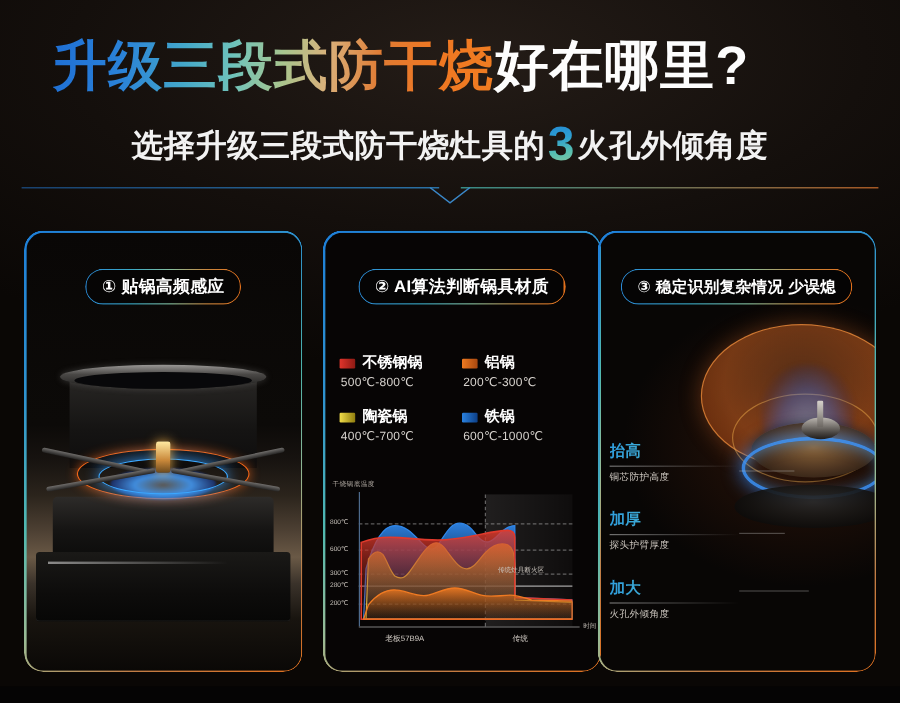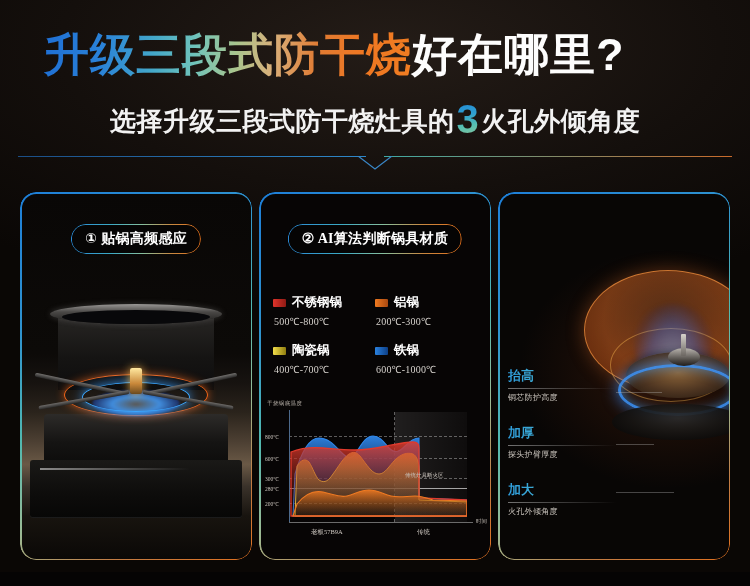--- a/index.html
+++ b/index.html
@@ -56,21 +56,21 @@
     padding-left:12px;
   }
   .card::before{
     content:""; position:absolute; inset:0; border-radius:16px; padding:1.5px;
     background:linear-gradient(150deg,#1e7fd8 0%,#2f93cf 28%,#51b9b0 50%,#9bbb95 68%,#c27c44 84%,#e0701f 100%);
     -webkit-mask:linear-gradient(#000 0 0) content-box,linear-gradient(#000 0 0);
     -webkit-mask-composite:xor; mask-composite:exclude;
     pointer-events:none; z-index:6;
   }
   #card1{ left:20px; }
-  #card2{ left:259px;font-family:Liberation Serif, serif; }
+  #card2{ left:269px; }
   #card3{ left:498px; }
 
   .pill{
     position:absolute; left:50%; transform:translateX(-50%); top:32px;
     height:30px; border-radius:15px; display:flex; align-items:center; justify-content:center;
     padding:0 14px; white-space:nowrap; z-index:7; background:rgba(4,3,3,0.55);
   }
   .pill::before{
     content:""; position:absolute; inset:0; border-radius:15px; padding:1.4px;
     background:linear-gradient(90deg,#2b8ad6 0%,#3aa9c5 30%,#86bf9e 55%,#c9873f 78%,#e2701c 100%);
@@ -348,18 +348,21 @@
           <div class="ln"></div>
           <p>探头护臂厚度</p>
         </div>
         <div class="flab">
           <h4>加大</h4>
           <div class="ln"></div>
           <p>火孔外倾角度</p>
         </div>
       </div>
 
+      <div class="pill">
+          <span>③ 稳定识别复杂情况 少误熄</span>
+        </div>
     </div>
 
   </div>
 
   <div class="footer"></div>
 </div>
 
 </body></html>

